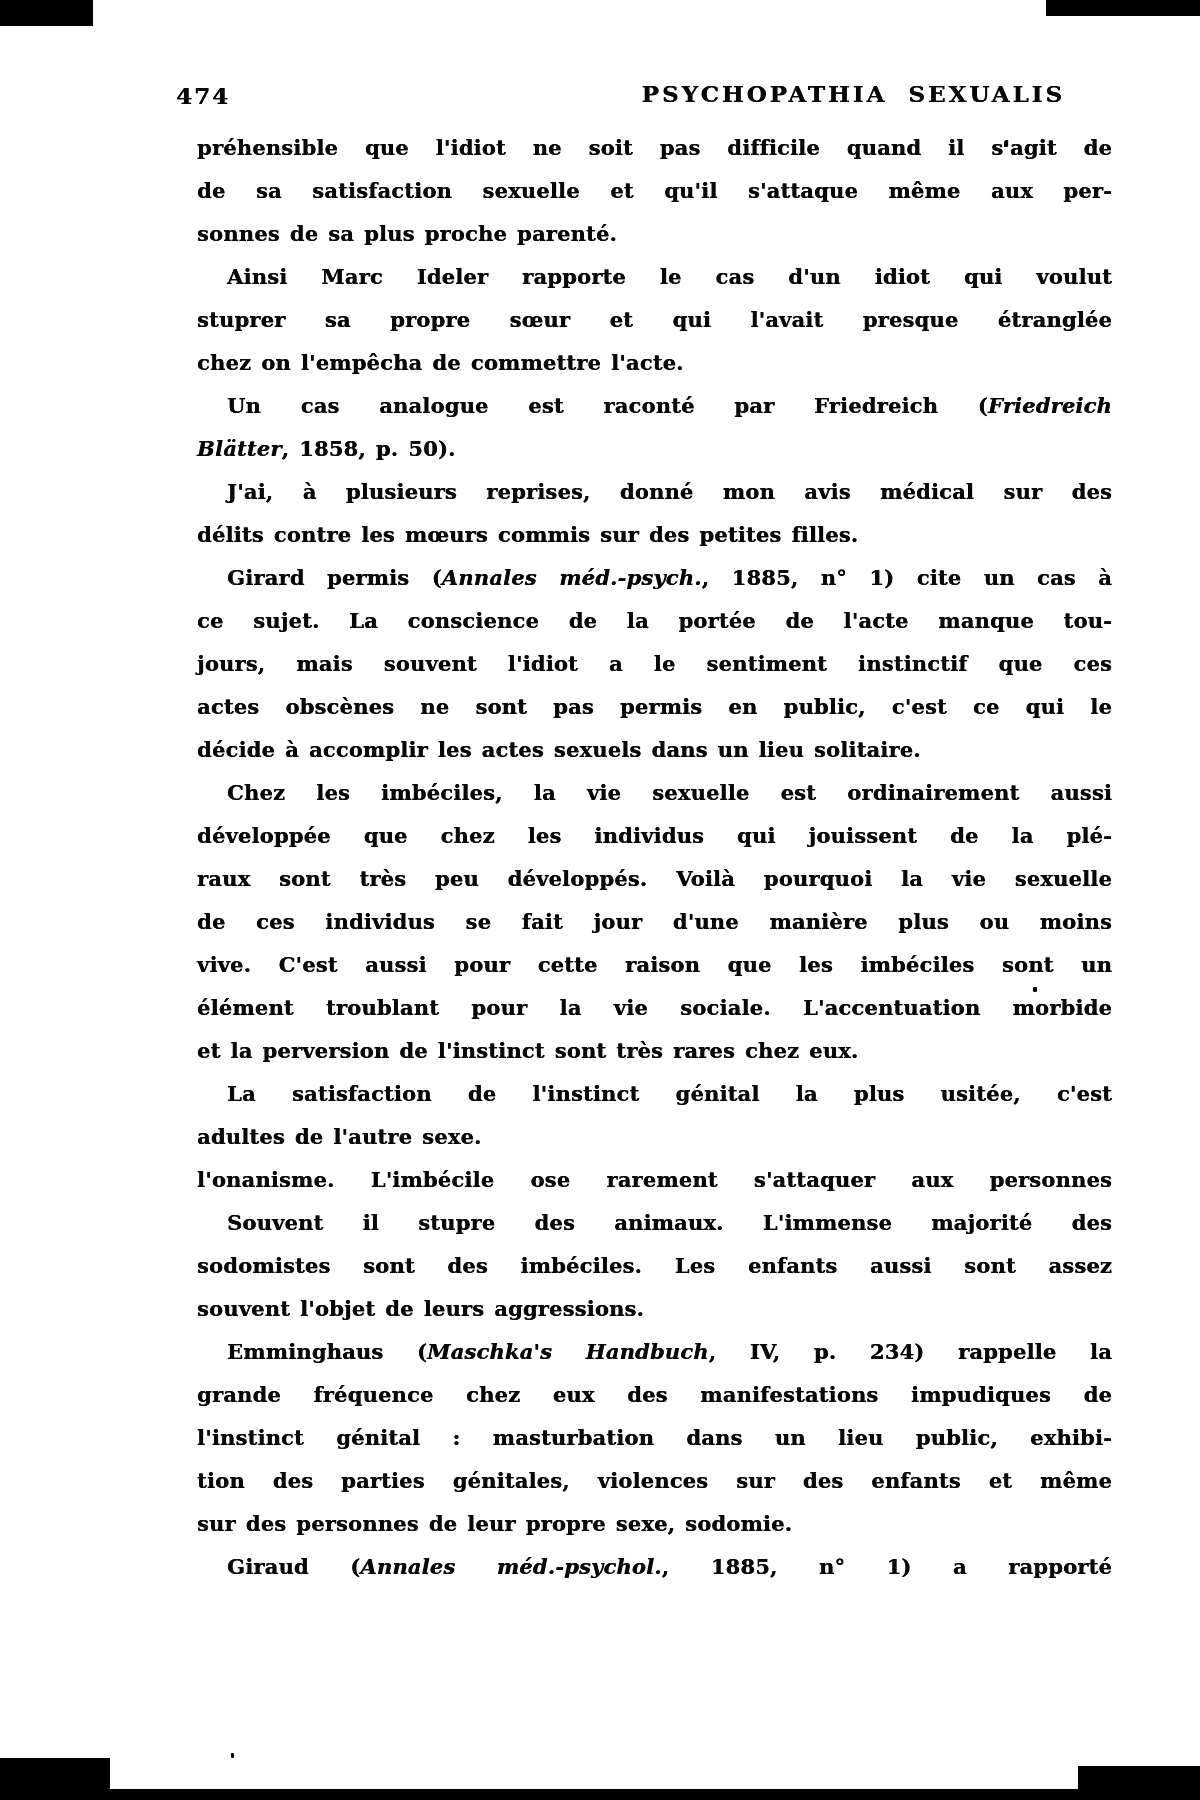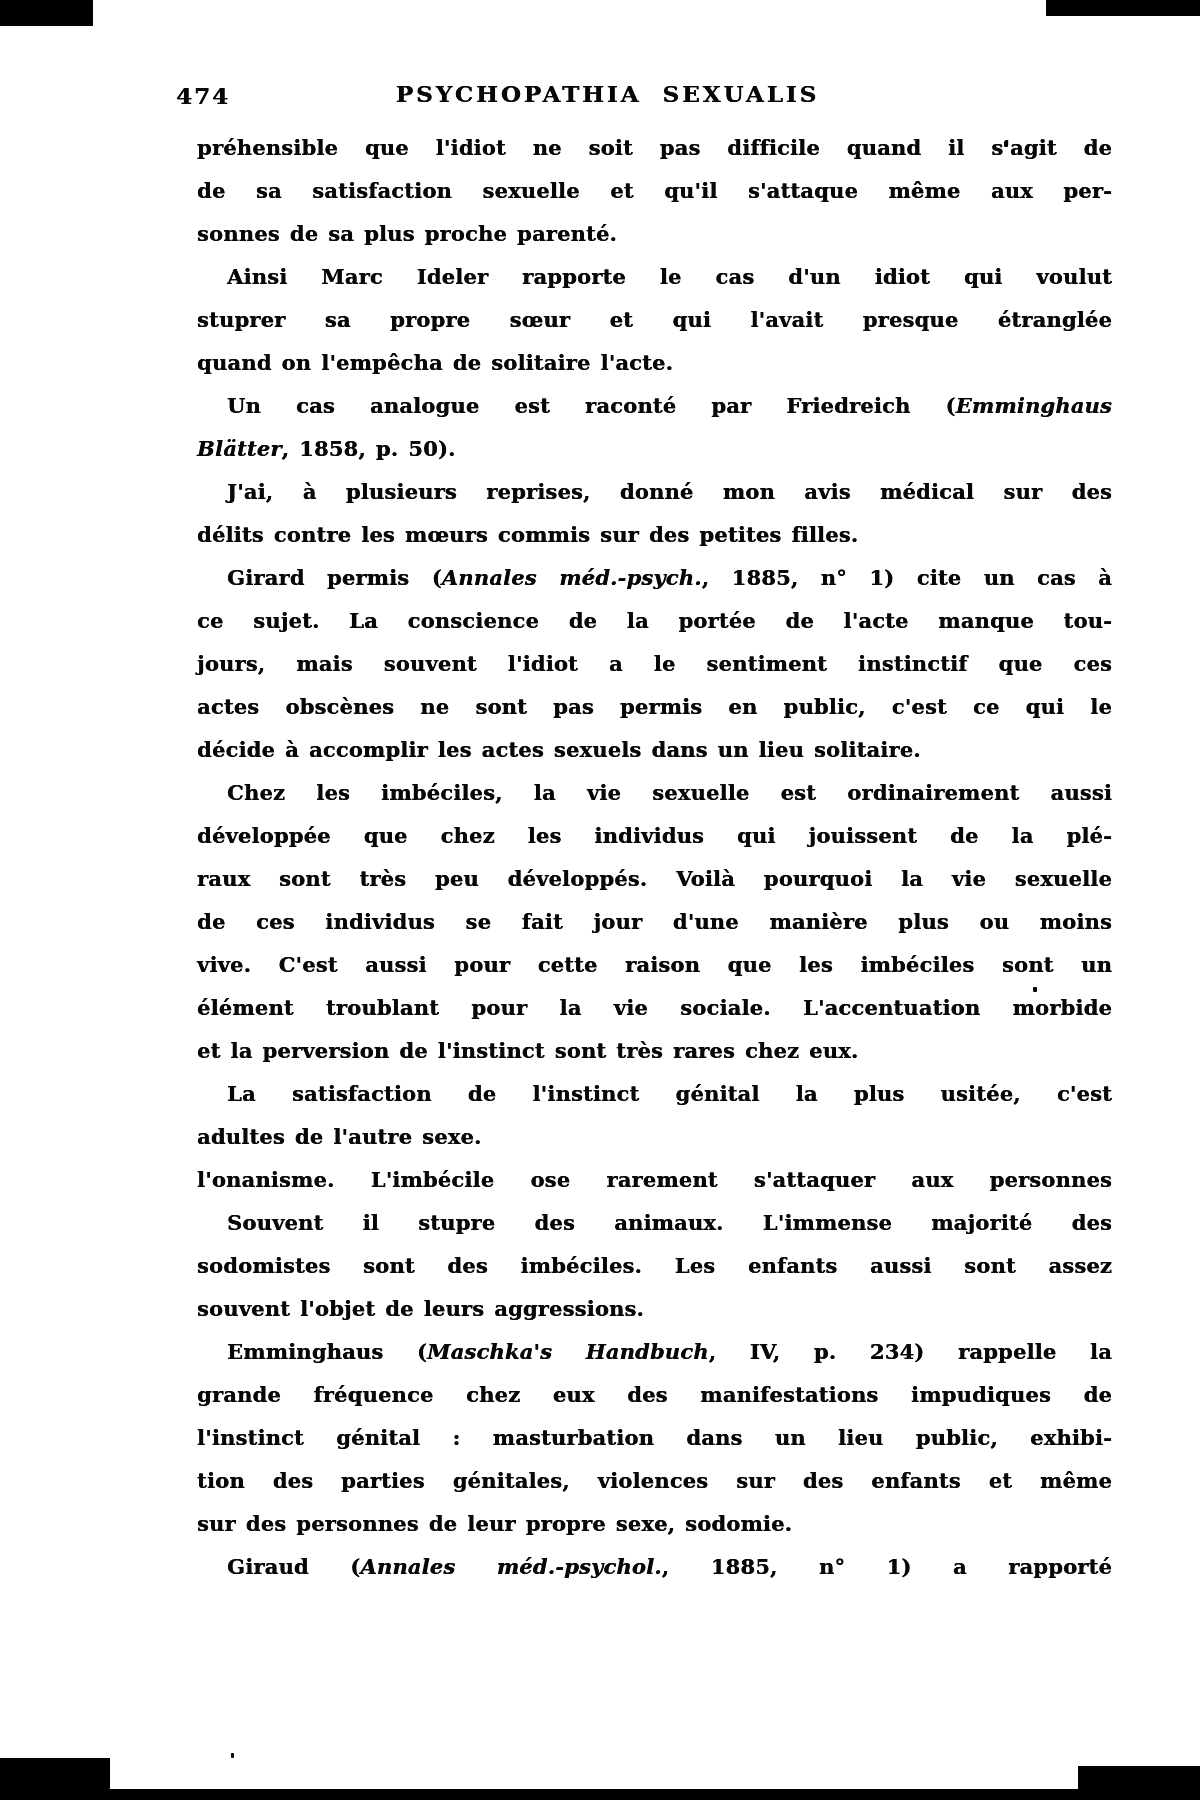--- a/index.html
+++ b/index.html
@@ -29,21 +29,21 @@
     position: absolute;
     left: 26px;
     top: 2px;
     font-size: 23px;
     font-weight: bold;
     letter-spacing: 2px;
     text-shadow: 0.4px 0.4px 0 #070707;
   }
   .running-title {
     display: block;
-    text-align: center;
+    text-align: right;
     font-size: 23px;
     font-weight: bold;
     letter-spacing: 3px;
     word-spacing: 10px;
     text-shadow: 0.4px 0.4px 0 #070707;
   }
   .body-text {
     position: absolute;
     top: 126px;
     left: 150px;
@@ -104,22 +104,22 @@
     <span class="pagenum">474</span>
     <span class="running-title">PSYCHOPATHIA SEXUALIS</span>
   </div>
 
   <div class="body-text">
       <div class="line"><span>préhensible que l'idiot ne soit pas difficile quand il s'agit de</span></div>
       <div class="line"><span>de sa satisfaction sexuelle et qu'il s'attaque même aux per-</span></div>
       <div class="line last"><span>sonnes de sa plus proche parenté.</span></div>
       <div class="line indent"><span>Ainsi Marc Ideler rapporte le cas d'un idiot qui voulut</span></div>
       <div class="line"><span>stuprer sa propre sœur et qui l'avait presque étranglée</span></div>
-      <div class="line last"><span>quand on l'empêcha de solitaire l'acte.</span></div>
-      <div class="line indent"><span>Un cas analogue est raconté par Friedreich (</span><span class="it">Emminghaus</span></div>
+      <div class="line last"><span>chez on l'empêcha de commettre l'acte.</span></div>
+      <div class="line indent"><span>Un cas analogue est raconté par Friedreich (</span><span class="it">Friedreich</span></div>
       <div class="line last"><span class="it">Blätter</span><span>, 1858, p. 50).</span></div>
       <div class="line indent"><span>J'ai, à plusieurs reprises, donné mon avis médical sur des</span></div>
       <div class="line last"><span>délits contre les mœurs commis sur des petites filles.</span></div>
       <div class="line indent"><span>Girard permis (</span><span class="it">Annales méd.-psych.</span><span>, 1885, n° 1) cite un cas à</span></div>
       <div class="line"><span>ce sujet. La conscience de la portée de l'acte manque tou-</span></div>
       <div class="line"><span>jours, mais souvent l'idiot a le sentiment instinctif que ces</span></div>
       <div class="line"><span>actes obscènes ne sont pas permis en public, c'est ce qui le</span></div>
       <div class="line last"><span>décide à accomplir les actes sexuels dans un lieu solitaire.</span></div>
       <div class="line indent"><span>Chez les imbéciles, la vie sexuelle est ordinairement aussi</span></div>
       <div class="line"><span>développée que chez les individus qui jouissent de la plé-</span></div>

